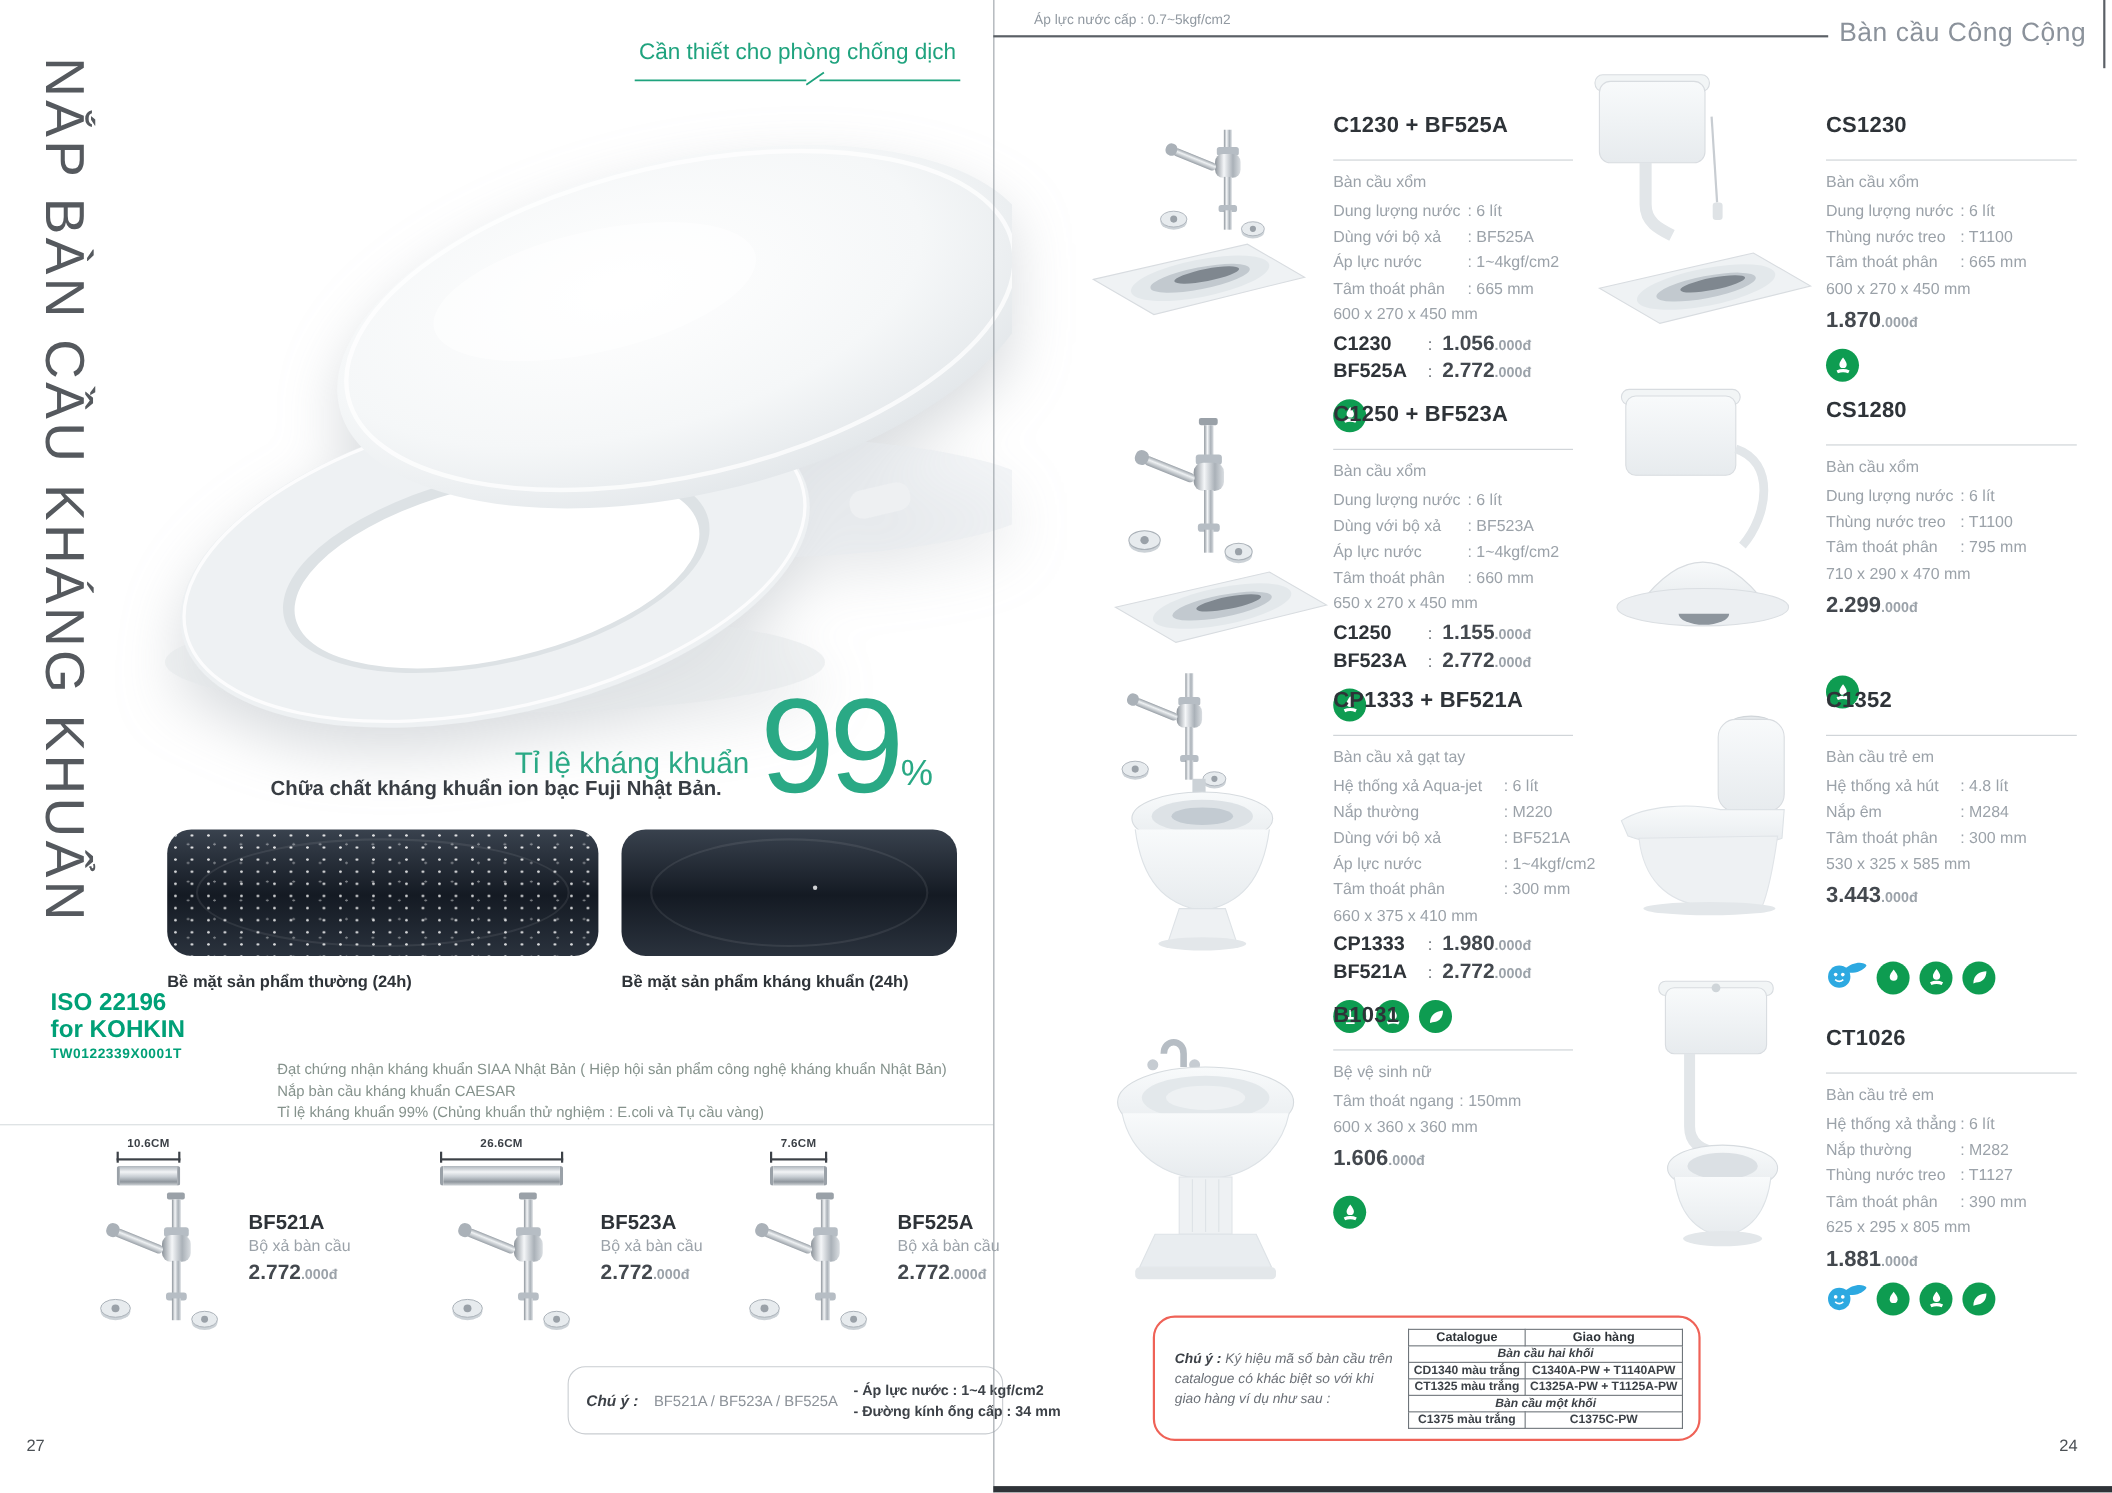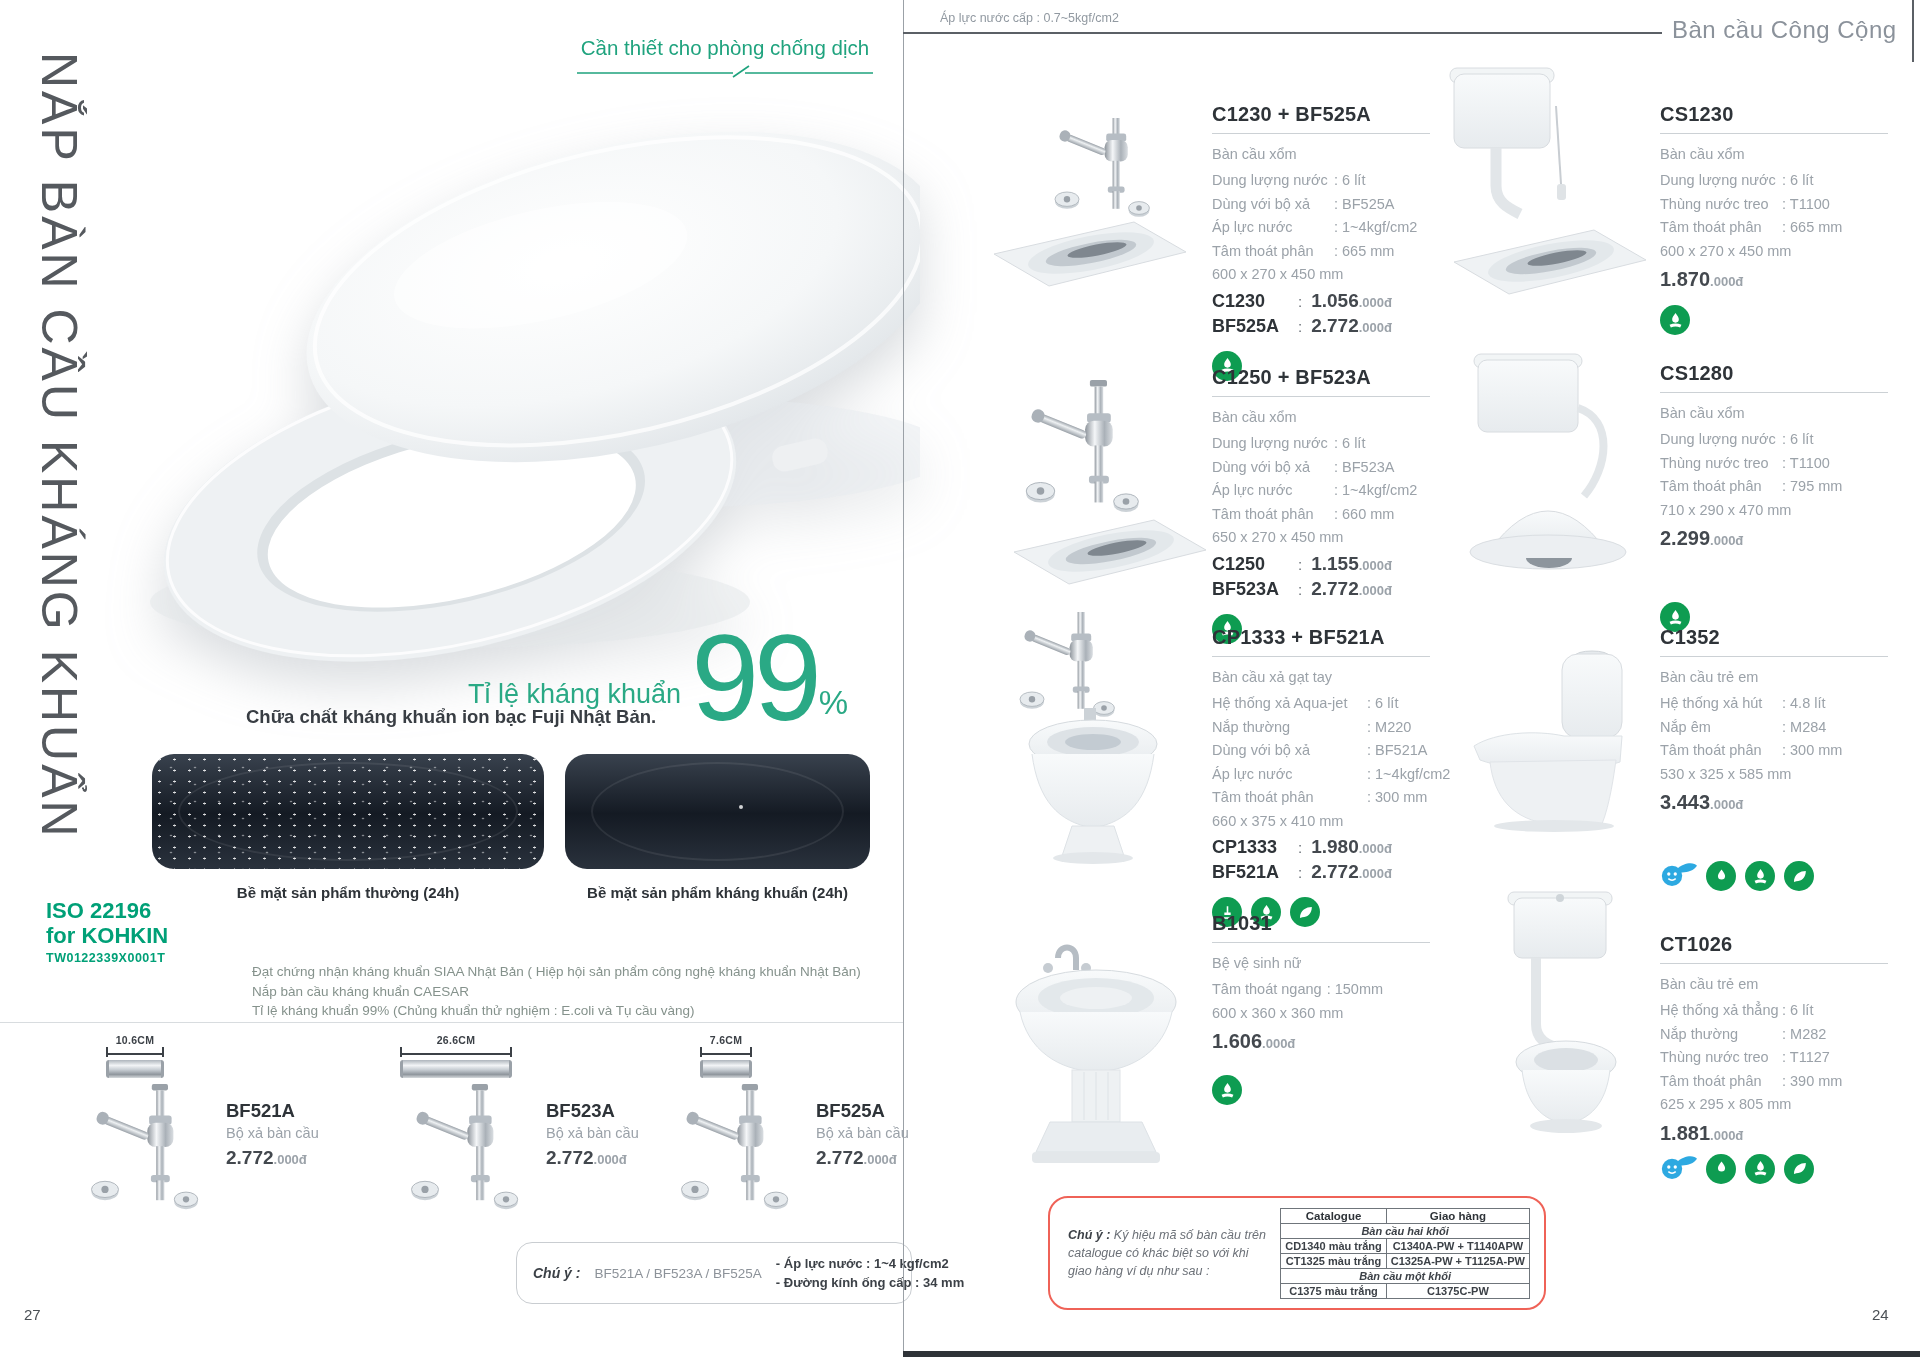--- a/index.html
+++ b/index.html
@@ -25,21 +25,21 @@
   .petri::after{content:"";position:absolute;left:26px;right:26px;top:8px;bottom:8px;
          border:2px solid rgba(255,255,255,.08);border-radius:50%}
   .petri-1{left:152px;top:754px;width:392px;height:115px}
   .petri-1::before{content:"";position:absolute;inset:0;
      background-image:radial-gradient(rgba(255,255,255,.85) 1px,transparent 1.7px),
                       radial-gradient(rgba(255,255,255,.45) 1px,transparent 1.6px);
      background-size:15px 11px,24px 17px;background-position:0 0,7px 5px}
   .petri-2{left:565px;top:754px;width:305px;height:115px}
   .petri-2::before{content:"";position:absolute;left:57%;top:44%;width:4px;height:4px;
      border-radius:50%;background:rgba(255,255,255,.8)}
-  .petri-cap{top:884px;font-size:15px;font-weight:700;color:#2e3338;text-align:center}
+  .petri-cap{top:884px;font-size:15px;font-weight:700;color:#2e3338;}
   .cap-1{left:152px;width:392px}
   .cap-2{left:565px;width:305px}
   .siaa{left:46px;top:898px;width:250px;color:#00a077}
   .siaa-top{position:relative;height:58px}
   .siaa-brand{font-size:46px;font-weight:700;letter-spacing:-2px;line-height:1}
   .siaa-diamond{position:absolute;left:118px;top:-8px}
   .siaa-iso{font-size:22px;font-weight:700;letter-spacing:0;line-height:1.15}
   .siaa-for{font-size:22px;font-weight:700;line-height:1.15}
   .siaa-cert{font-size:12.5px;font-weight:700;letter-spacing:.5px;margin-top:2px}
   .certlines{left:252px;top:962px;font-size:13.5px;color:#85928c;line-height:1.45}
@@ -75,21 +75,21 @@
   .r-divider{left:903px;top:0;width:1px;height:1357px;background:#9ba1a7}
   .r-headnote{left:940px;top:11px;font-size:12.5px;color:#9199a1}
   .r-rule{left:903px;top:32px;width:759px;height:2px;background:#5b6066}
   .r-title{left:1672px;top:16px;width:226px;font-size:24px;color:#8b929b;letter-spacing:.5px;white-space:nowrap}
   .r-tick{left:1912px;top:0;width:2px;height:62px;background:#5b6066}
   .r-bottom{left:903px;top:1351px;width:1017px;height:6px;background:#2f3338}
 
   .prod{position:absolute;width:218px}
   .p-c1{left:1212px}.p-c2{left:1660px;width:228px}
   .ptitle{font-size:20px;font-weight:700;color:#2e3338;border-bottom:1px solid #ccd1d5;
-          padding-bottom:7px;margin-bottom:9px;letter-spacing:.2px;white-space:nowrap}
+          padding-bottom:19px;margin-bottom:9px;letter-spacing:.2px;white-space:nowrap}
   .psub{font-size:14.5px;color:#9ba2a9;margin-bottom:3px;line-height:1.62}
   .srow{display:flex;font-size:14.5px;color:#9ba2a9;line-height:1.62}
   .sl{flex:0 0 122px}
   .wide .sl{flex:0 0 155px}
   .tight .sl{flex:0 0 auto;margin-right:5px}
   .sv{flex:1;white-space:nowrap}
   .psize{font-size:14.5px;color:#9ba2a9;line-height:1.62}
   .prow{display:flex;align-items:baseline;margin-top:3px}
   .prow .pcode{font-size:18px;font-weight:700;color:#2e3338;flex:0 0 86px}
   .pcolon{color:#6a7077;margin-right:9px;font-size:15px}

